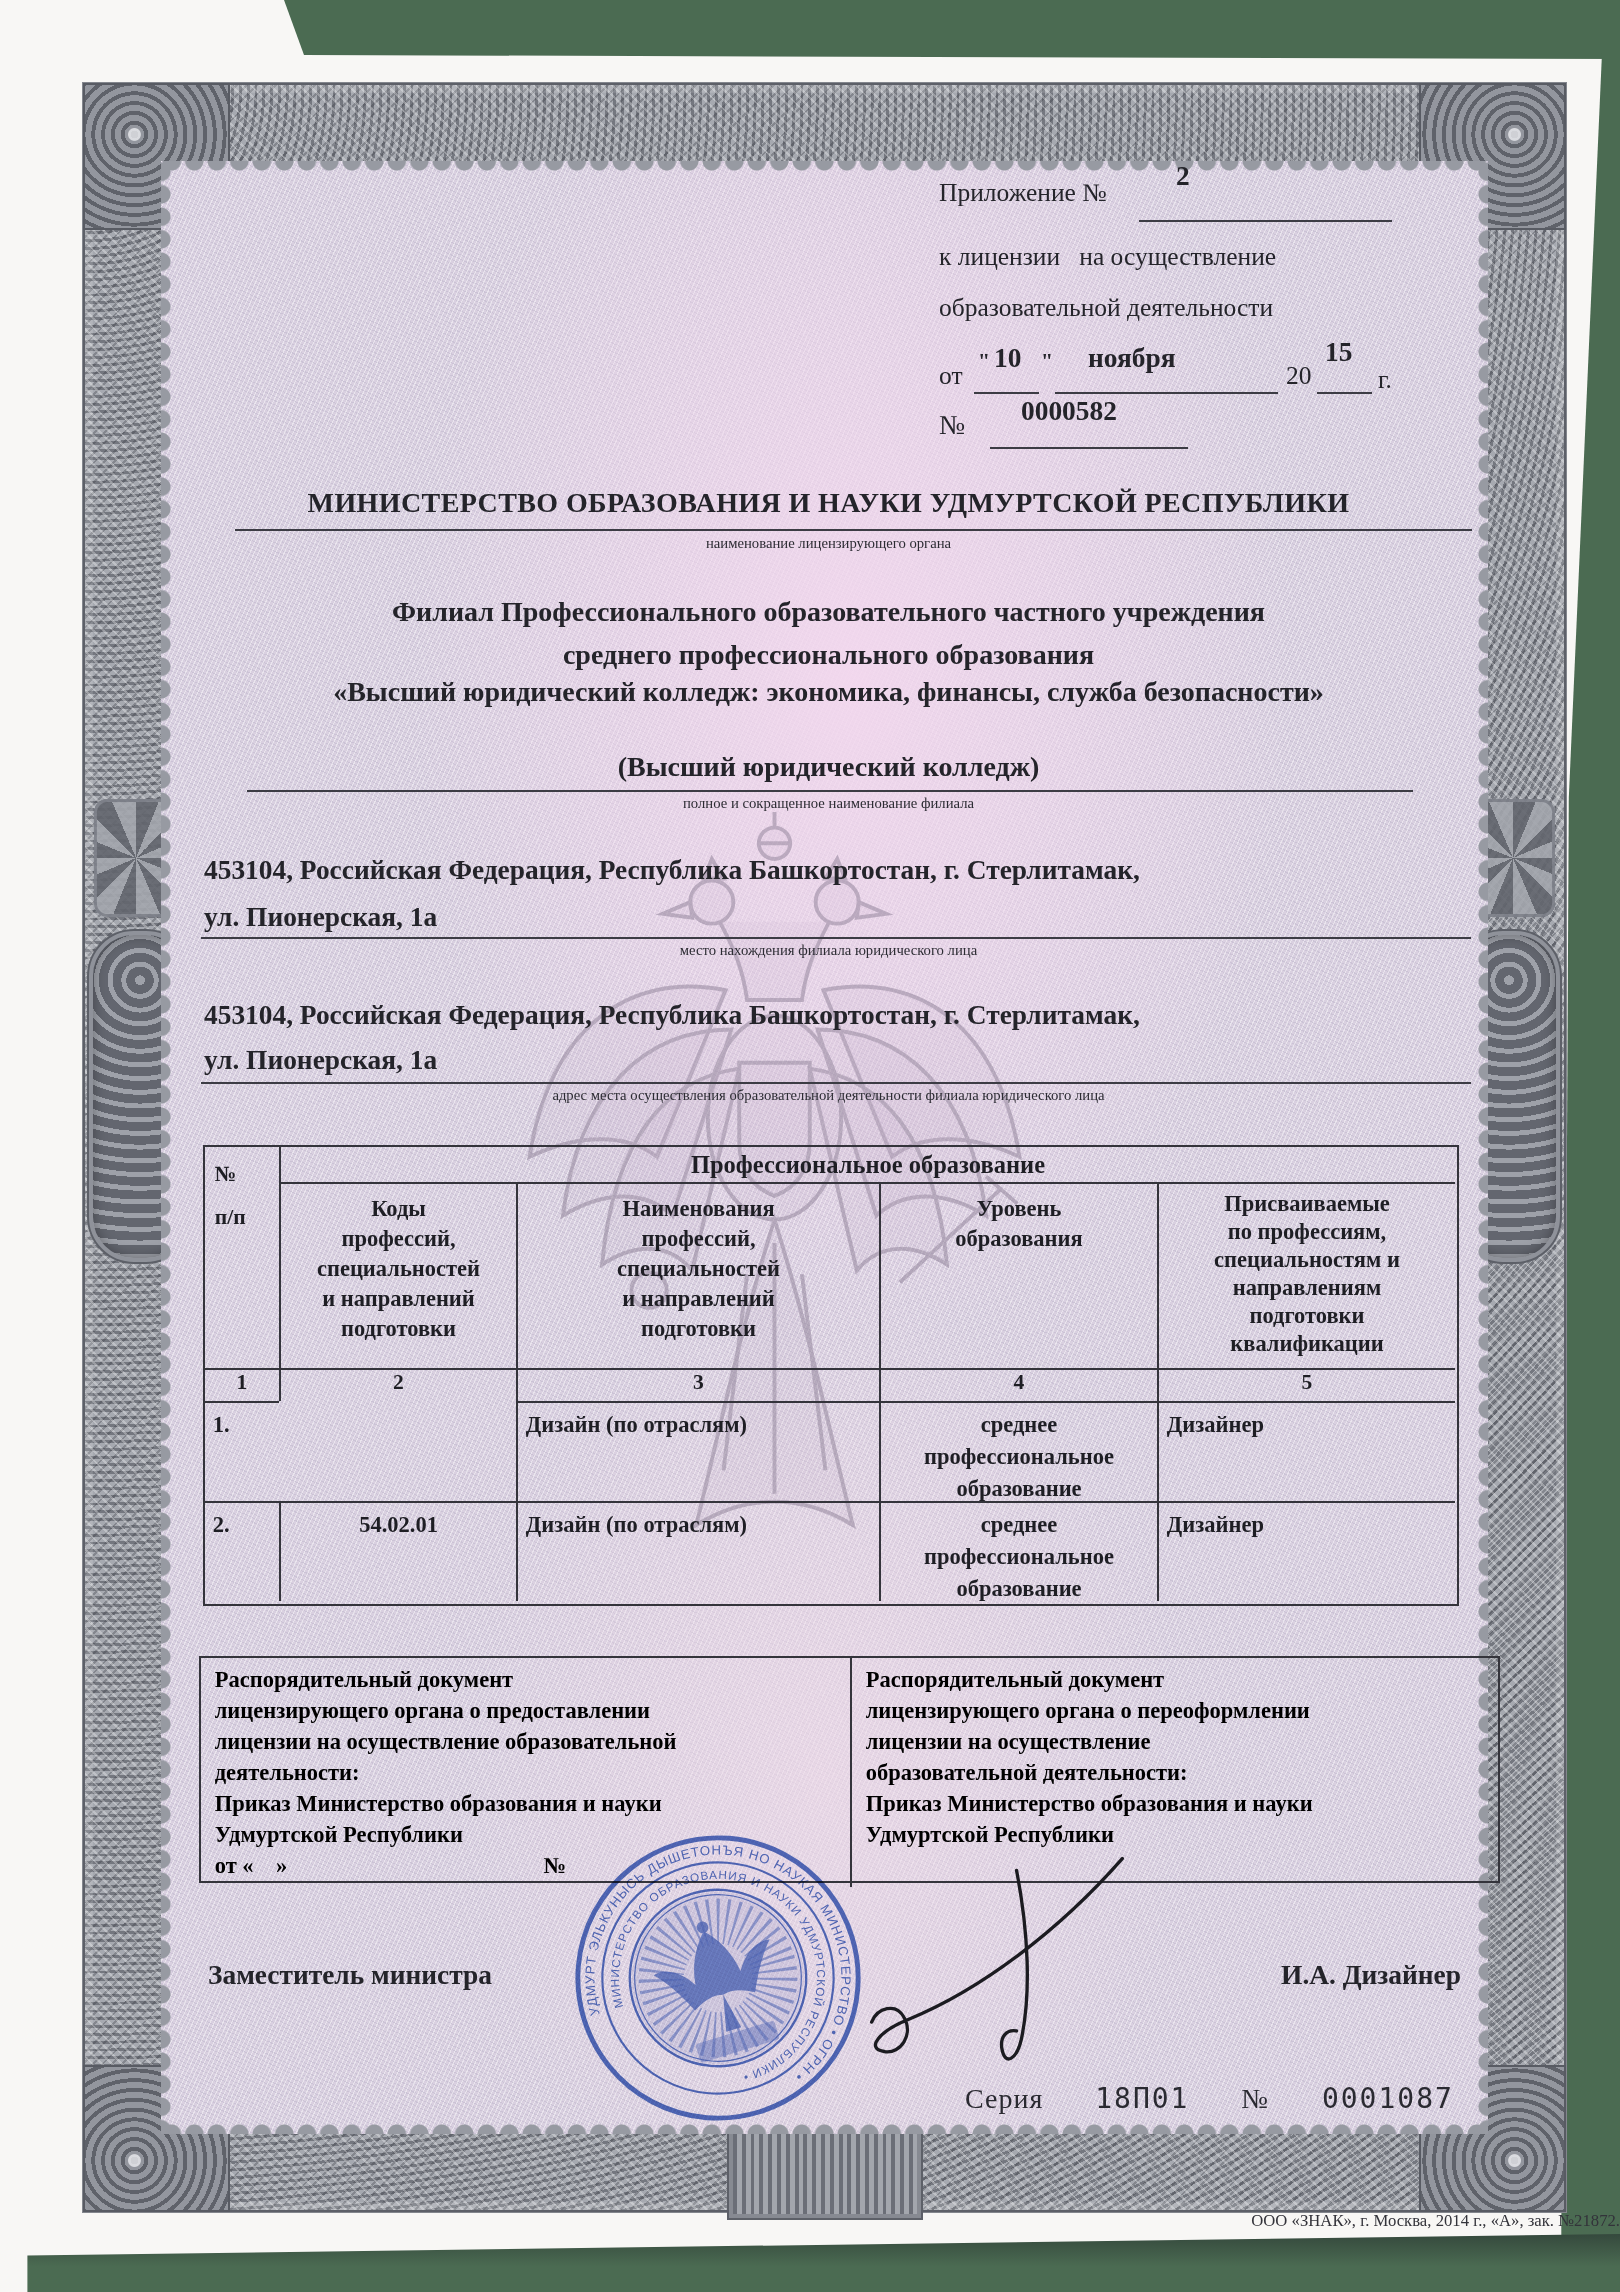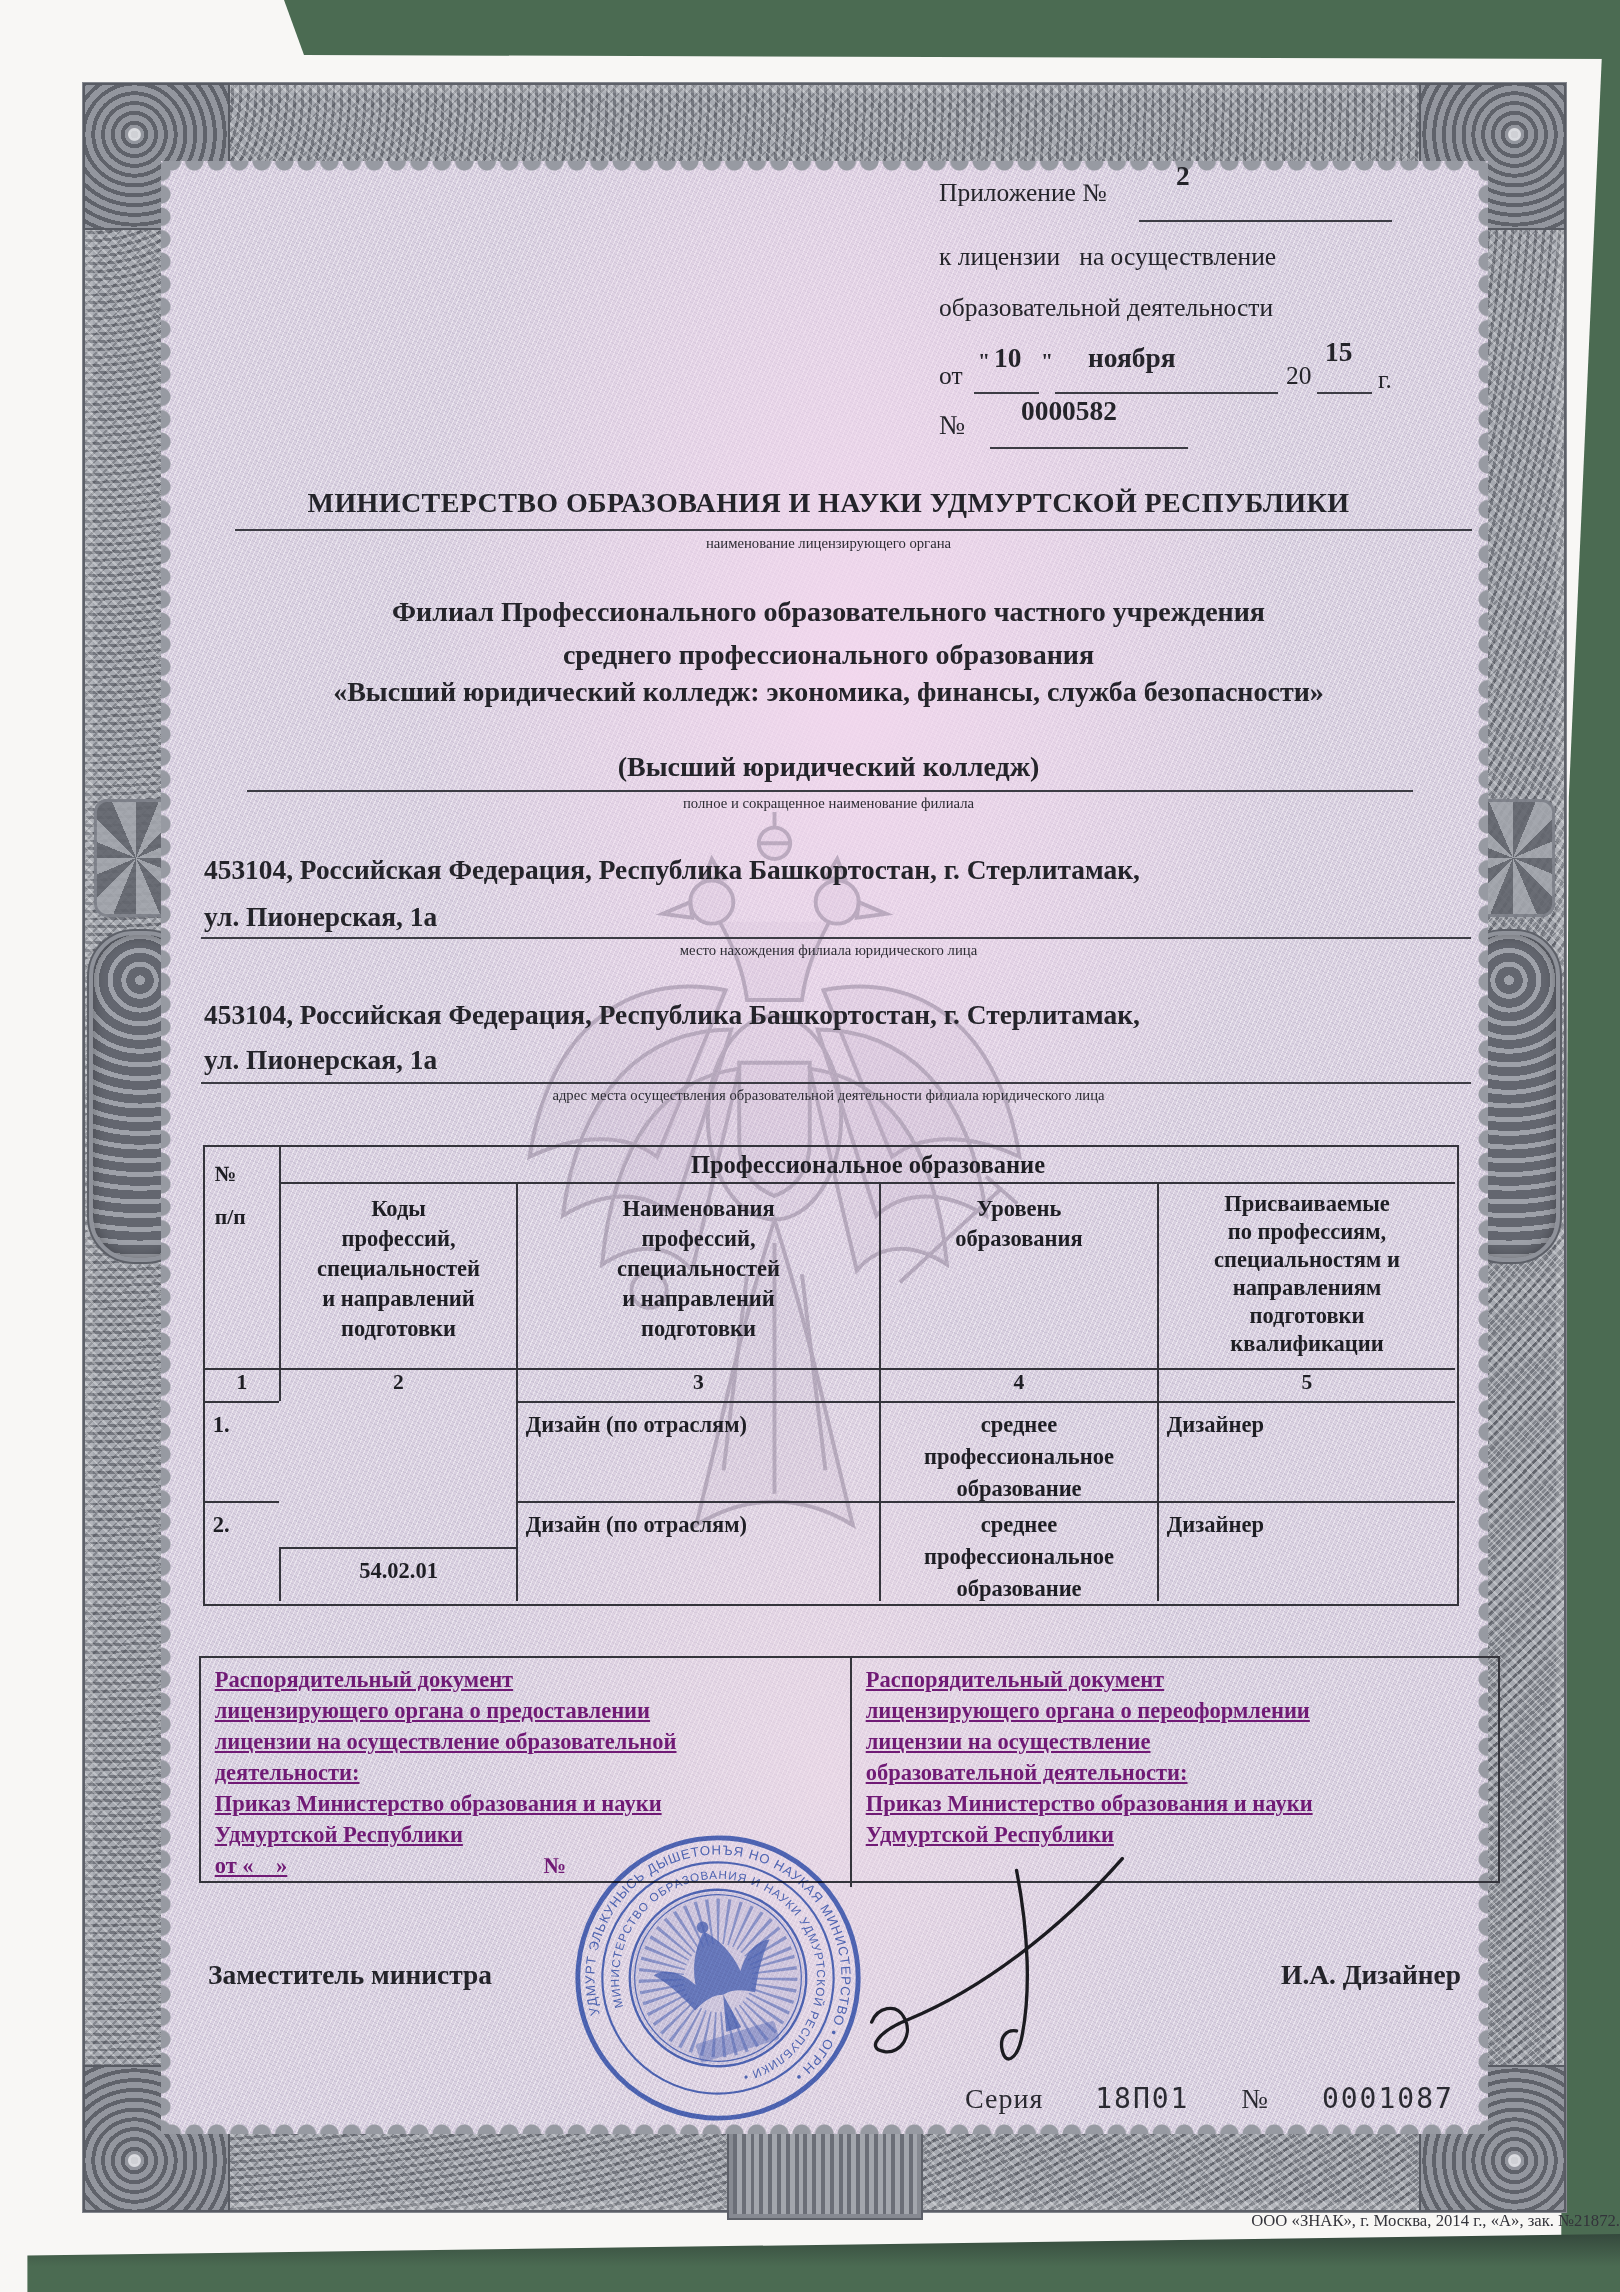--- a/index.html
+++ b/index.html
@@ -61,21 +61,21 @@
   .pre{white-space:pre;}
   .prl{white-space:pre-line;}
   
   #edu-table{position:absolute;left:203px;top:1145px;width:1256px;height:461px;z-index:8;border:2.9px solid #34343b;display:grid;grid-template-columns:74px 237px 363px 278px 298px;grid-template-rows:35px 186px 33px 100px 100px;box-sizing:border-box;color:#1e1e24;}
   #edu-table div{box-sizing:border-box;font-weight:bold;}
   .bl{border-left:2px solid #34343b;} .bt{border-top:2px solid #34343b;}
   .th{font-size:22.5px;text-align:center;padding-top:9.8px;line-height:30px;}
   .cell{font-size:22.5px;padding:5.9px 7.8px;line-height:32px;}
   
   #orders{position:absolute;left:199px;top:1656px;width:1301px;height:227px;z-index:8;border:2.9px solid #34343b;display:grid;grid-template-columns:649px 649px;box-sizing:border-box;}
-  .order-cell{padding:5.9px 13.7px;font-weight:bold;font-size:22.5px;line-height:31px;color:#701a75;text-decoration:underline;}
+  .order-cell{padding:5.9px 13.7px;font-weight:bold;font-size:22.5px;line-height:31px;color:#000000;}
   #order-right{border-left:2px solid #34343b;}
   .order-last{position:relative;}
   .order-num{position:absolute;left:329px;top:0;}
   
   #watermark{position:absolute;left:461px;top:804px;z-index:6;opacity:.5;}
   #stamp{position:absolute;left:571px;top:1831px;z-index:9;mix-blend-mode:multiply;opacity:.93;}
   #signature{position:absolute;left:838px;top:1841px;z-index:10;}
   #series-line{font-family:"DejaVu Sans Mono",monospace;font-size:28px;color:#2a2a31;letter-spacing:2px;}
   #series-line span{margin-right:33px;}
 </style>
@@ -203,21 +203,21 @@
   <div class="bl bt" style="grid-column:5;grid-row:3;text-align:center;font-size:21.6px;">5</div>
 
   <div class="bt cell" style="grid-column:1;grid-row:4;">1.</div>
   <div class="bl bt cell" style="grid-column:3;grid-row:4;">Дизайн (по отраслям)</div>
   <div class="bl bt cell prl" style="grid-column:4;grid-row:4;text-align:center;padding:5.9px 2px;">среднее
 профессиональное
 образование</div>
   <div class="bl bt cell" style="grid-column:5;grid-row:4;">Дизайнер</div>
 
   <div class="bt cell" style="grid-column:1;grid-row:5;">2.</div>
-  <div class="bl bt cell" style="grid-column:2;grid-row:5;text-align:center;margin-top:46px;">54.02.01</div>
+  <div class="bl bt cell" style="grid-column:2;grid-row:5;text-align:center;">54.02.01</div>
   <div class="bl bt cell" style="grid-column:3;grid-row:5;">Дизайн (по отраслям)</div>
   <div class="bl bt cell prl" style="grid-column:4;grid-row:5;text-align:center;padding:5.9px 2px;">среднее
 профессиональное
 образование</div>
   <div class="bl bt cell" style="grid-column:5;grid-row:5;">Дизайнер</div>
 </div>
 
 <div id="orders">
   <div class="order-cell" id="order-left">
     <div>Распорядительный документ</div>

